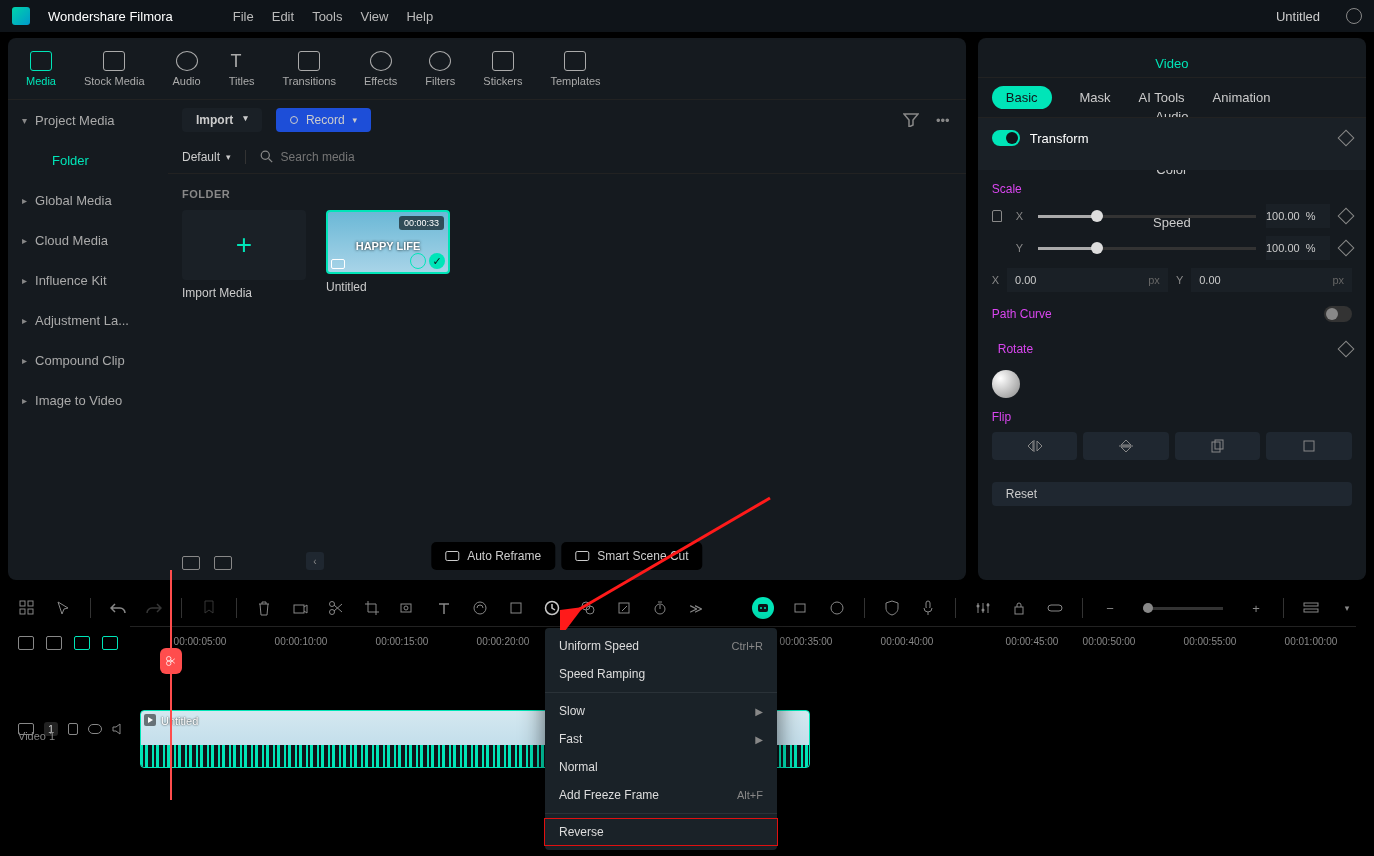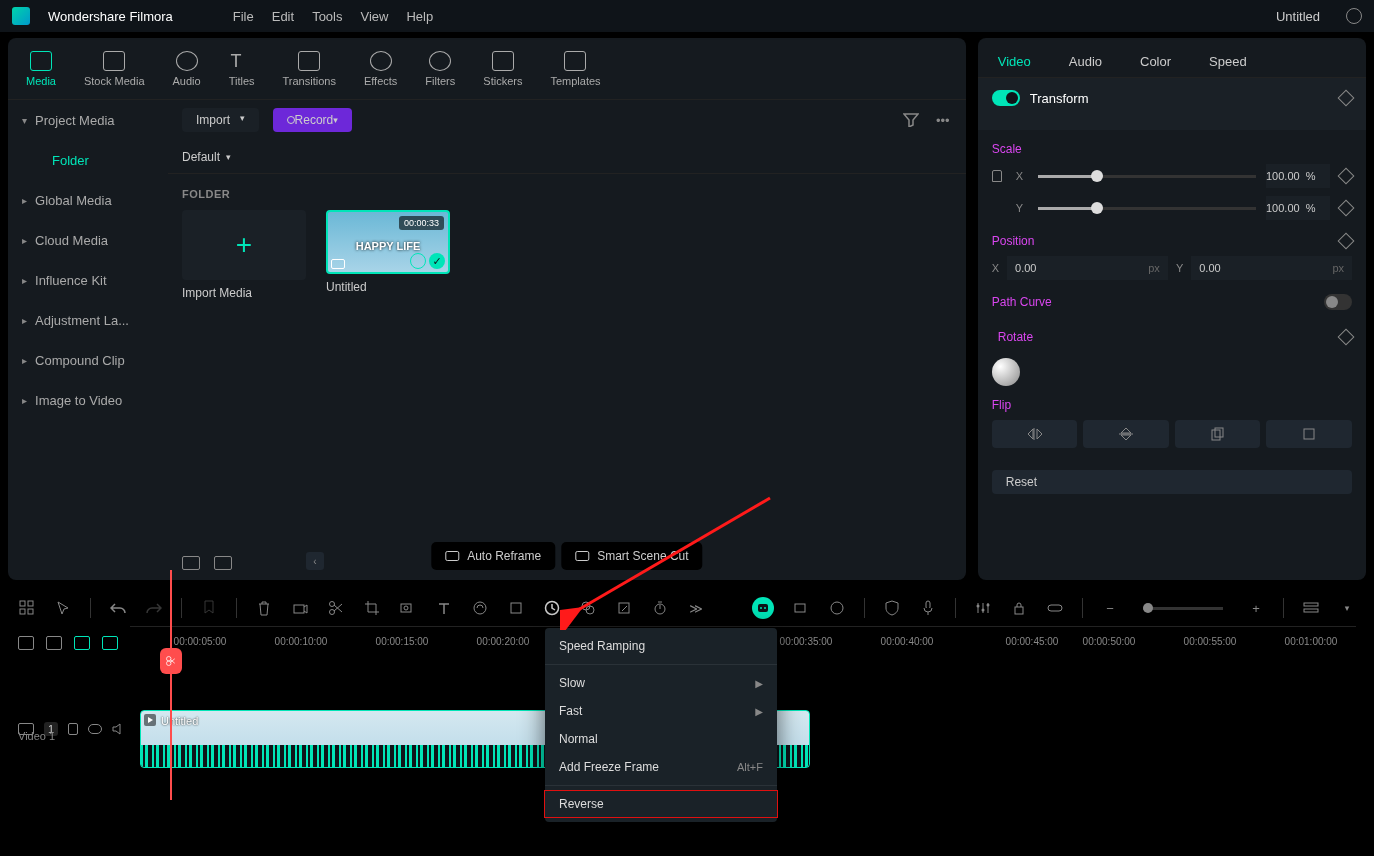--- a/index.html
+++ b/index.html
@@ -28,22 +28,22 @@
 
 
 .subnav-row { display: flex; }
 .sidebar { width: 160px; }
 .sb-item { height: 40px; display: flex; align-items: center; padding: 0 14px; gap: 8px; color: #aaa; cursor: pointer; font-size: 13px; }
 .sb-item.sub { color: #00e5b8; padding-left: 44px; }
 .sb-chev { color: #888; font-size: 10px; }
 
 .content-col { flex: 1; display: flex; flex-direction: column; }
 .toolbar-row { height: 40px; display: flex; align-items: center; padding: 0 14px; gap: 14px; }
-.btn-import { background: #1a2026; padding: 5px 14px; border-radius: 4px; display: flex; align-items: flex-start; gap: 10px; color: #ccc; font-size: 12px; }
-.btn-record { background: #6d28d9; padding: 5px 14px; border-radius: 4px; display: flex; align-items: center; gap: 0; color: #ccc; font-size: 12px; }
+.btn-import { background: #1a2026; padding: 5px 14px; border-radius: 4px; display: flex; align-items: flex-start; gap: 10px; color: #ccc; font-size: 12px; font-weight: bold; }
+.btn-record { background: #1d4ed8; padding: 5px 14px; border-radius: 4px; display: flex; align-items: center; gap: 8px; color: #ccc; font-size: 12px; }
 .rec-dot { width: 8px; height: 8px; border: 1.5px solid #ccc; border-radius: 50%; }
 .toolbar-spacer { flex: 1; }
 .filter-icon, .more-icon { width: 18px; height: 18px; display: flex; align-items: center; justify-content: center; color: #888; }
 
 .search-row { height: 34px; display: flex; align-items: center; padding: 0 14px; gap: 14px; border-bottom: 1px solid #222; }
 .default-dd { color: #ccc; font-size: 12px; display: flex; align-items: center; gap: 6px; }
 .search-box { flex: 1; display: flex; align-items: center; gap: 8px; color: #888; font-size: 12px; border-left: 1px solid #333; padding-left: 14px;}
 .search-box input { background: transparent; border: none; outline: none; color: #ccc; width: 200px; font-size:12px;}
 
 .browser { flex: 1; padding: 14px; position: relative; }
@@ -61,21 +61,21 @@
 .thumb-label { font-size: 12px; color: #ccc; }
 
 .bottom-actions { position: absolute; bottom: 10px; left: 50%; transform: translateX(-50%); display: flex; gap: 6px; }
 .pill-btn { background: #000000; padding: 7px 14px; border-radius: 5px; display: flex; align-items: center; gap: 8px; color: #ccc; font-size: 12px; }
 
 .bottom-left-icons { position: absolute; bottom: 10px; left: 14px; display: flex; gap: 14px; }
 .bottom-left-icons .sm-ic { width: 18px; height: 14px; border: 1.5px solid #888; border-radius: 2px; }
 .sb-collapse { position: absolute; bottom: 10px; left: 138px; width: 18px; height: 18px; background: #1f2730; border-radius: 3px; display: flex; align-items: center; justify-content: center; font-size: 10px; color: #888;}
 
 
-.rtabs { height: 40px; display: flex; align-items: flex-end; padding: 8px 20px; gap: 38px; border-bottom: 1px solid #222; }
+.rtabs { height: 40px; display: flex; align-items: center; padding: 18px 20px; gap: 38px; border-bottom: 1px solid #222; flex-direction: column; }
 .rtab { color: #ccc; font-size: 13px; cursor: pointer; }
 .rtab.active { color: #00e5b8; }
 .rsubtabs { height: 40px; display: flex; align-items: center; padding: 0 14px; gap: 28px; border-bottom: 1px solid #222;}
 .rsub { color: #ccc; font-size: 13px; cursor: pointer; }
 .rsub.active { color: #0f1419; background: #00e5b8; padding: 4px 14px; border-radius: 12px; }
 
 .prop-section { padding: 12px 14px; }
 .section-head { display: flex; align-items: center; gap: 10px; margin-bottom: 12px; }
 .toggle { width: 28px; height: 16px; background: #00e5b8; border-radius: 8px; position: relative; }
 .toggle::after { content:''; position:absolute; right:2px; top:2px; width:12px; height:12px; background:#0f1419; border-radius:50%;}
@@ -255,20 +255,27 @@
                 <path d="M1 1h14L10 7v5l-4 2V7z" stroke="#888" fill="none" stroke-width="1.5"></path>
               </svg>
             </div>
           <div class="more-icon">•••</div>
         </div>
         <div class="search-row">
           <div class="default-dd">
               <span>Default</span>
               <span style="font-size:9px">▾</span>
             </div>
+          <div class="search-box">
+            <svg width="13" height="13" viewBox="0 0 16 16">
+                <circle cx="6.5" cy="6.5" r="5" stroke="#888" fill="none" stroke-width="1.5"></circle>
+                <line x1="10.5" y1="10.5" x2="15" y2="15" stroke="#888" stroke-width="1.5"></line>
+              </svg>
+            <input placeholder="Search media" style="">
+          </div>
         </div>
         <div class="browser">
           <div class="folder-label">FOLDER</div>
           <div class="thumbs">
             <div class="thumb">
               <div class="thumb-box">
                   <div class="plus-lg">+</div>
                 </div>
               <div class="thumb-label">Import Media</div>
             </div>
@@ -303,20 +310,26 @@
     </div>
   </div>
 
   <div class="right-pane">
     <div class="rtabs">
       <div class="rtab active">Video</div>
       <div class="rtab">Audio</div>
       <div class="rtab">Color</div>
       <div class="rtab">Speed</div>
     </div>
+    <div class="rsubtabs">
+      <div class="rsub active">Basic</div>
+      <div class="rsub">Mask</div>
+      <div class="rsub">AI Tools</div>
+      <div class="rsub">Animation</div>
+    </div>
     <div class="prop-section" style="background:#1a2026;">
       <div class="section-head">
         <div class="toggle"></div>
         <div class="section-title">Transform</div>
         <div class="diamond"></div>
       </div>
     </div>
     <div class="prop-section">
       <div class="prop-label">Scale</div>
       <div class="scale-row">
@@ -341,24 +354,20 @@
             <div class="slider-fill"></div>
             <div class="slider-thumb"></div>
           </div>
         <div class="val-box">
             <span>100.00</span>
             <span>%</span>
           </div>
         <div class="diamond"></div>
       </div>
 
-      <div style="display:flex;align-items:center;margin:14px 0 8px">
-        <div class="prop-label" style="margin:0;flex:1">Position</div>
-        <div class="diamond"></div>
-      </div>
       <div class="pos-row">
         <span class="axis" style="color:#888;font-size:11px">X</span>
         <div class="pos-input">
             <span>0.00</span>
             <span style="color:#666">px</span>
           </div>
         <span class="axis" style="color:#888;font-size:11px">Y</span>
         <div class="pos-input">
             <span>0.00</span>
             <span style="color:#666">px</span>
@@ -626,20 +635,24 @@
             <circle cx="5" cy="11" r="3" stroke="#fff" fill="none"></circle>
             <path d="M7 6l6 5M7 10l6-5" stroke="#fff"></path>
           </svg>
       </div>
     </div>
   </div>
 </div>
 
 <div class="ctx-menu" id="ctx">
     <div class="ctx-item">
+      <span>Uniform Speed</span>
+      <span class="ctx-short">Ctrl+R</span>
+    </div>
+    <div class="ctx-item">
       <span>Speed Ramping</span>
     </div>
     <div class="ctx-sep"></div>
     <div class="ctx-item">
       <span>Slow</span>
       <span class="ctx-sub">▶</span>
     </div>
     <div class="ctx-item">
       <span>Fast</span>
       <span class="ctx-sub">▶</span>

